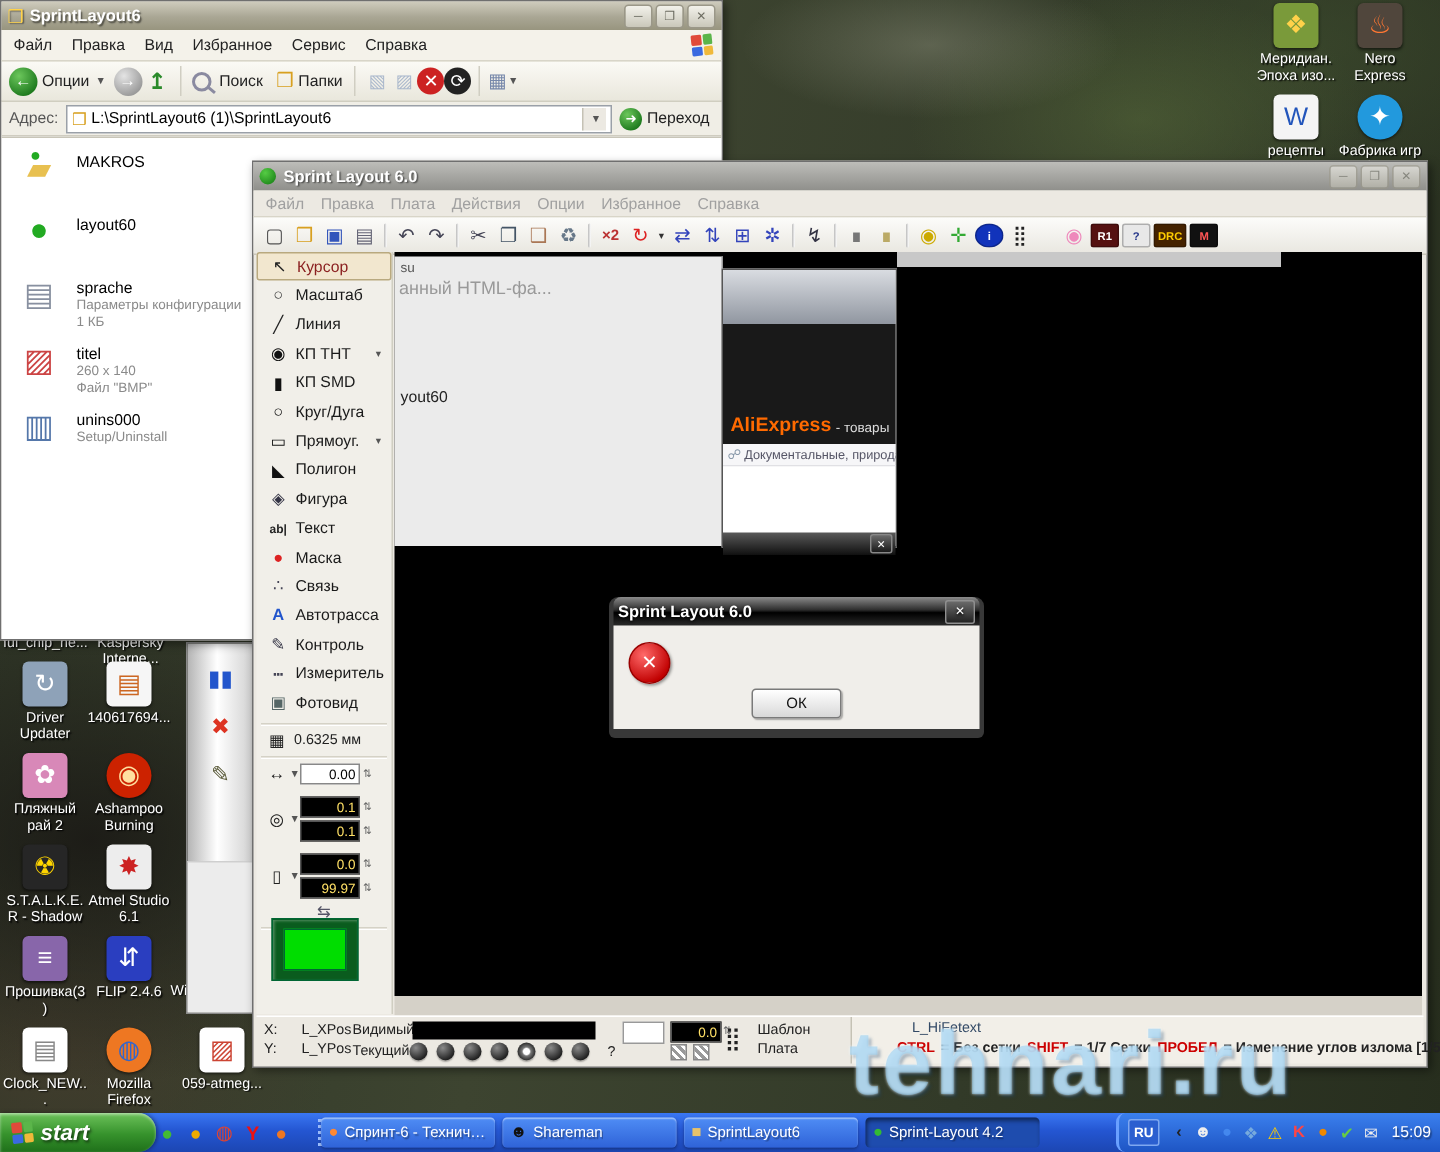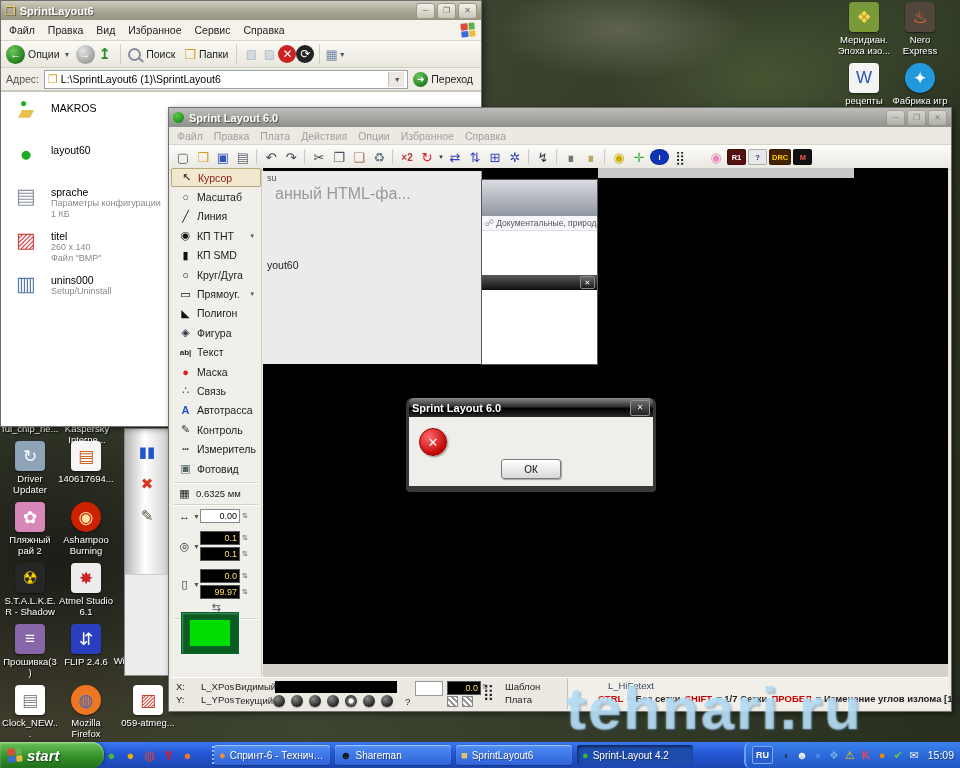--- a/index.html
+++ b/index.html
@@ -108,21 +108,21 @@
     border:1px solid #063;box-shadow:inset 1px 1px 2px rgba(255,255,255,.3);}
   #swatch .inner{position:absolute;left:7px;top:6px;right:7px;bottom:6px;background:#00dd00;border:1px solid #063;}
   
   #canvas{position:absolute;left:94px;top:60px;width:685px;height:496px;background:#000;}
   #canvastrip{position:absolute;left:429px;top:60px;width:256px;height:10px;background:#c8c8c8;}
   #hscroll{position:absolute;left:94px;top:556px;width:685px;height:13px;background:#d5d1c8;}
   
   #subwin{position:absolute;left:94px;top:63px;width:218px;height:193px;background:#ebebeb;
     border-right:1px solid #999;}
   #subwin .t1{position:absolute;left:4px;top:2px;font-size:9px;color:#555;}
-  #subwin .t2{position:absolute;left:12px;top:14px;font-size:16px;color:#999;}
+  #subwin .t2{position:absolute;left:3px;top:14px;font-size:12px;color:#999;}
   #subwin .t3{position:absolute;left:4px;top:88px;font-size:10.5px;color:#222;}
   
   #popup{position:absolute;left:312px;top:71px;width:117px;height:186px;background:#fff;
     border:1px solid #555;box-sizing:border-box;}
   .p-photo{height:36px;background:linear-gradient(#d9dce1,#9096a0);}
   .p-banner{height:74px;background:#191919;display:flex;align-items:flex-end;padding:0 5px 6px 5px;}
   .p-brand{font-size:13px;font-weight:bold;color:#ff6a00;}
   .p-suf{font-size:9px;color:#ddd;margin-left:3px;white-space:nowrap;}
   .p-link{height:14px;background:#f6f6f8;display:flex;align-items:center;padding:0 3px;
     font-size:8.5px;color:#556;white-space:nowrap;overflow:hidden;border-bottom:1px solid #e0e0e4;}
@@ -831,20 +831,24 @@
     <div id="hscroll"></div>
 
     <div id="subwin">
       <div class="t1">su</div>
       <div class="t2">анный HTML-фа...</div>
       <div class="t3">yout60</div>
     </div>
 
     <div id="popup">
       <div class="p-photo"></div>
+      <div class="p-banner">
+        <span class="p-brand">AliExpress</span>
+        <span class="p-suf">- товары</span>
+      </div>
       <div class="p-link">
         <span class="lnkico">☍</span>
         <span>Документальные, природа</span>
       </div>
       <div class="p-white"></div>
       <div class="p-bar">
         <span class="p-x">✕</span>
       </div>
     </div>
 

